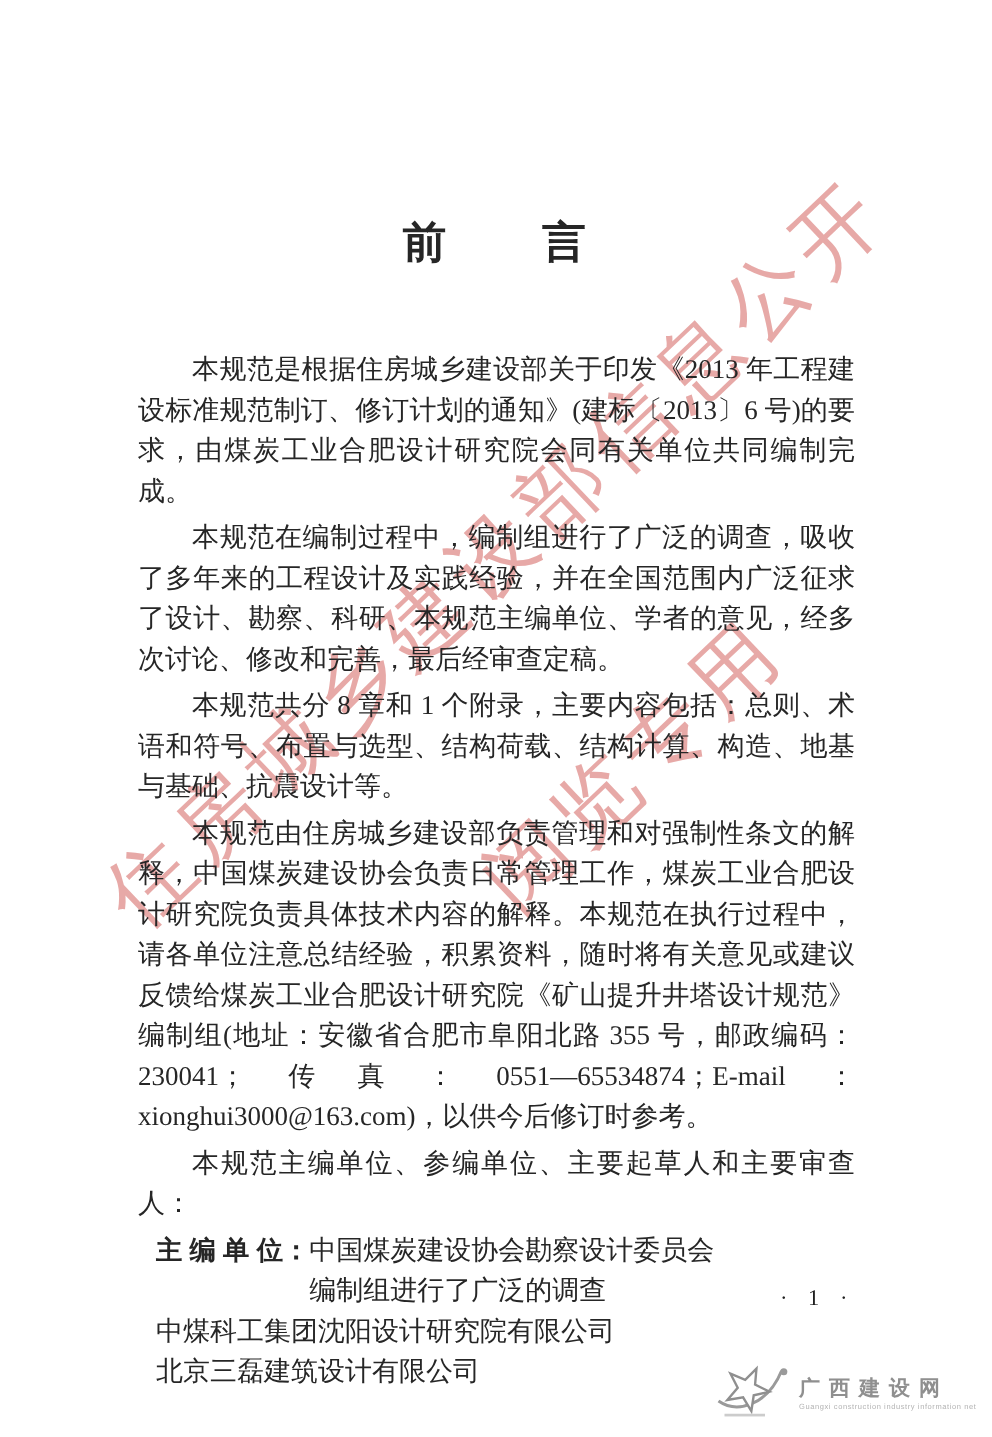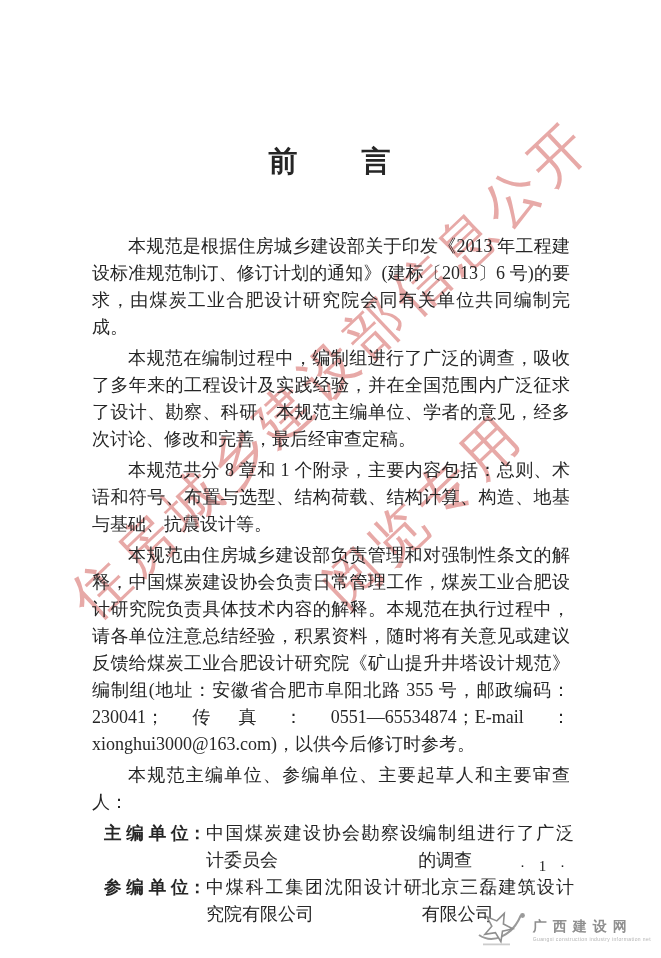--- a/index.html
+++ b/index.html
@@ -56,21 +56,21 @@
   .credits { margin-left: 16px; }
   .credit-row { display: flex; align-items: flex-start; }
   .credit-label {
     font-weight: 700;
     white-space: pre;
     flex: 0 0 auto;
     font-family: "Liberation Sans", "DejaVu Sans", sans-serif;
     font-size: 17.5px;
     line-height: 27px;
   }
-  .credit-values { display: flex; }
+  .credit-values { display: flex; flex-direction: column; }
   .credit-values span { line-height: 27px; }
   .pagination {
     position: absolute;
     z-index: 2;
     top: 858px;
     left: 520px;
     font-size: 15px;
     letter-spacing: 5px;
     color: #1f1f1f;
   }
@@ -121,21 +121,20 @@
 
     <div class="credits">
       <div class="credit-row">
         <span class="credit-label">主 编 单 位：</span>
         <span class="credit-values">
           <span>中国煤炭建设协会勘察设计委员会</span>
           <span>编制组进行了广泛的调查</span>
         </span>
       </div>
       <div class="credit-row">
-        <span class="credit-label">参 编 单 位：</span>
         <span class="credit-values">
           <span>中煤科工集团沈阳设计研究院有限公司</span>
           <span>北京三磊建筑设计有限公司</span>
         </span>
       </div>
     </div>
   </div>
 
   <div class="pagination">· 1 ·</div>
 

